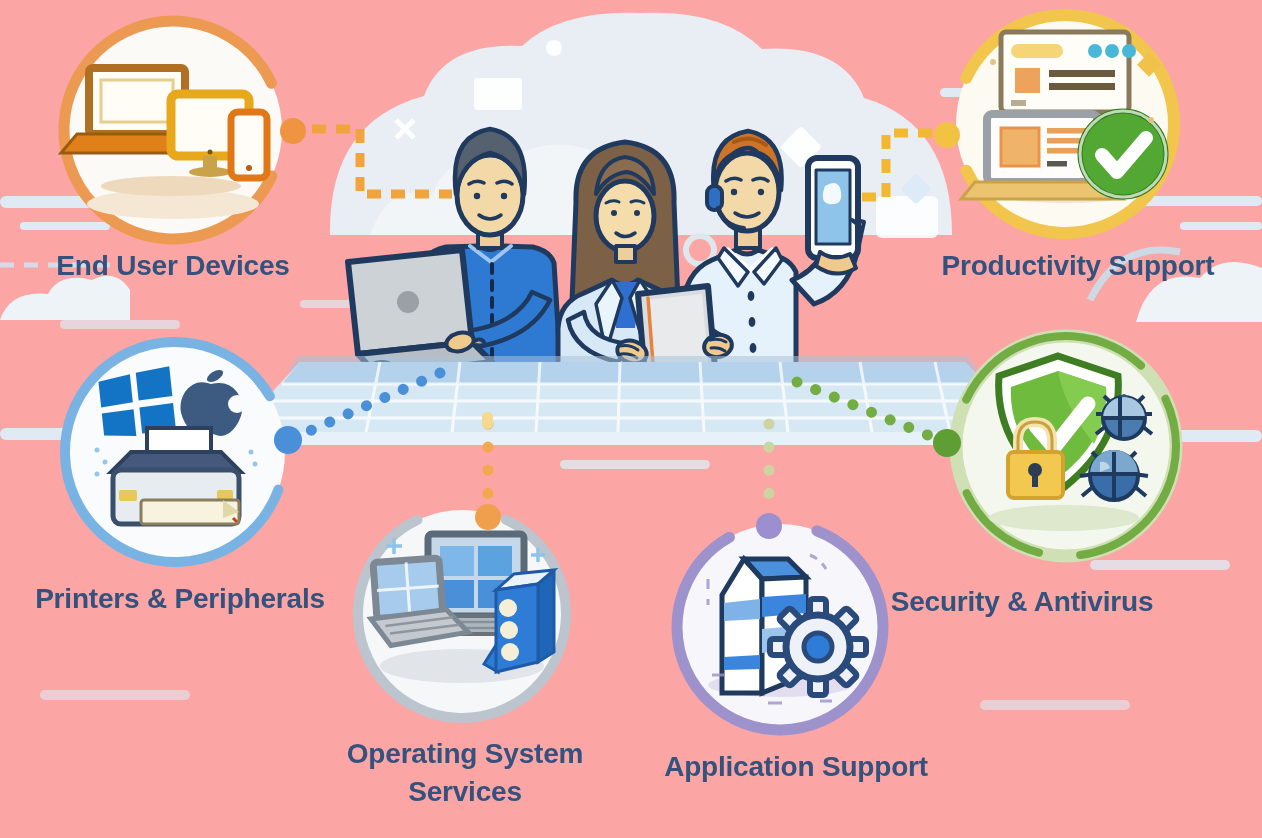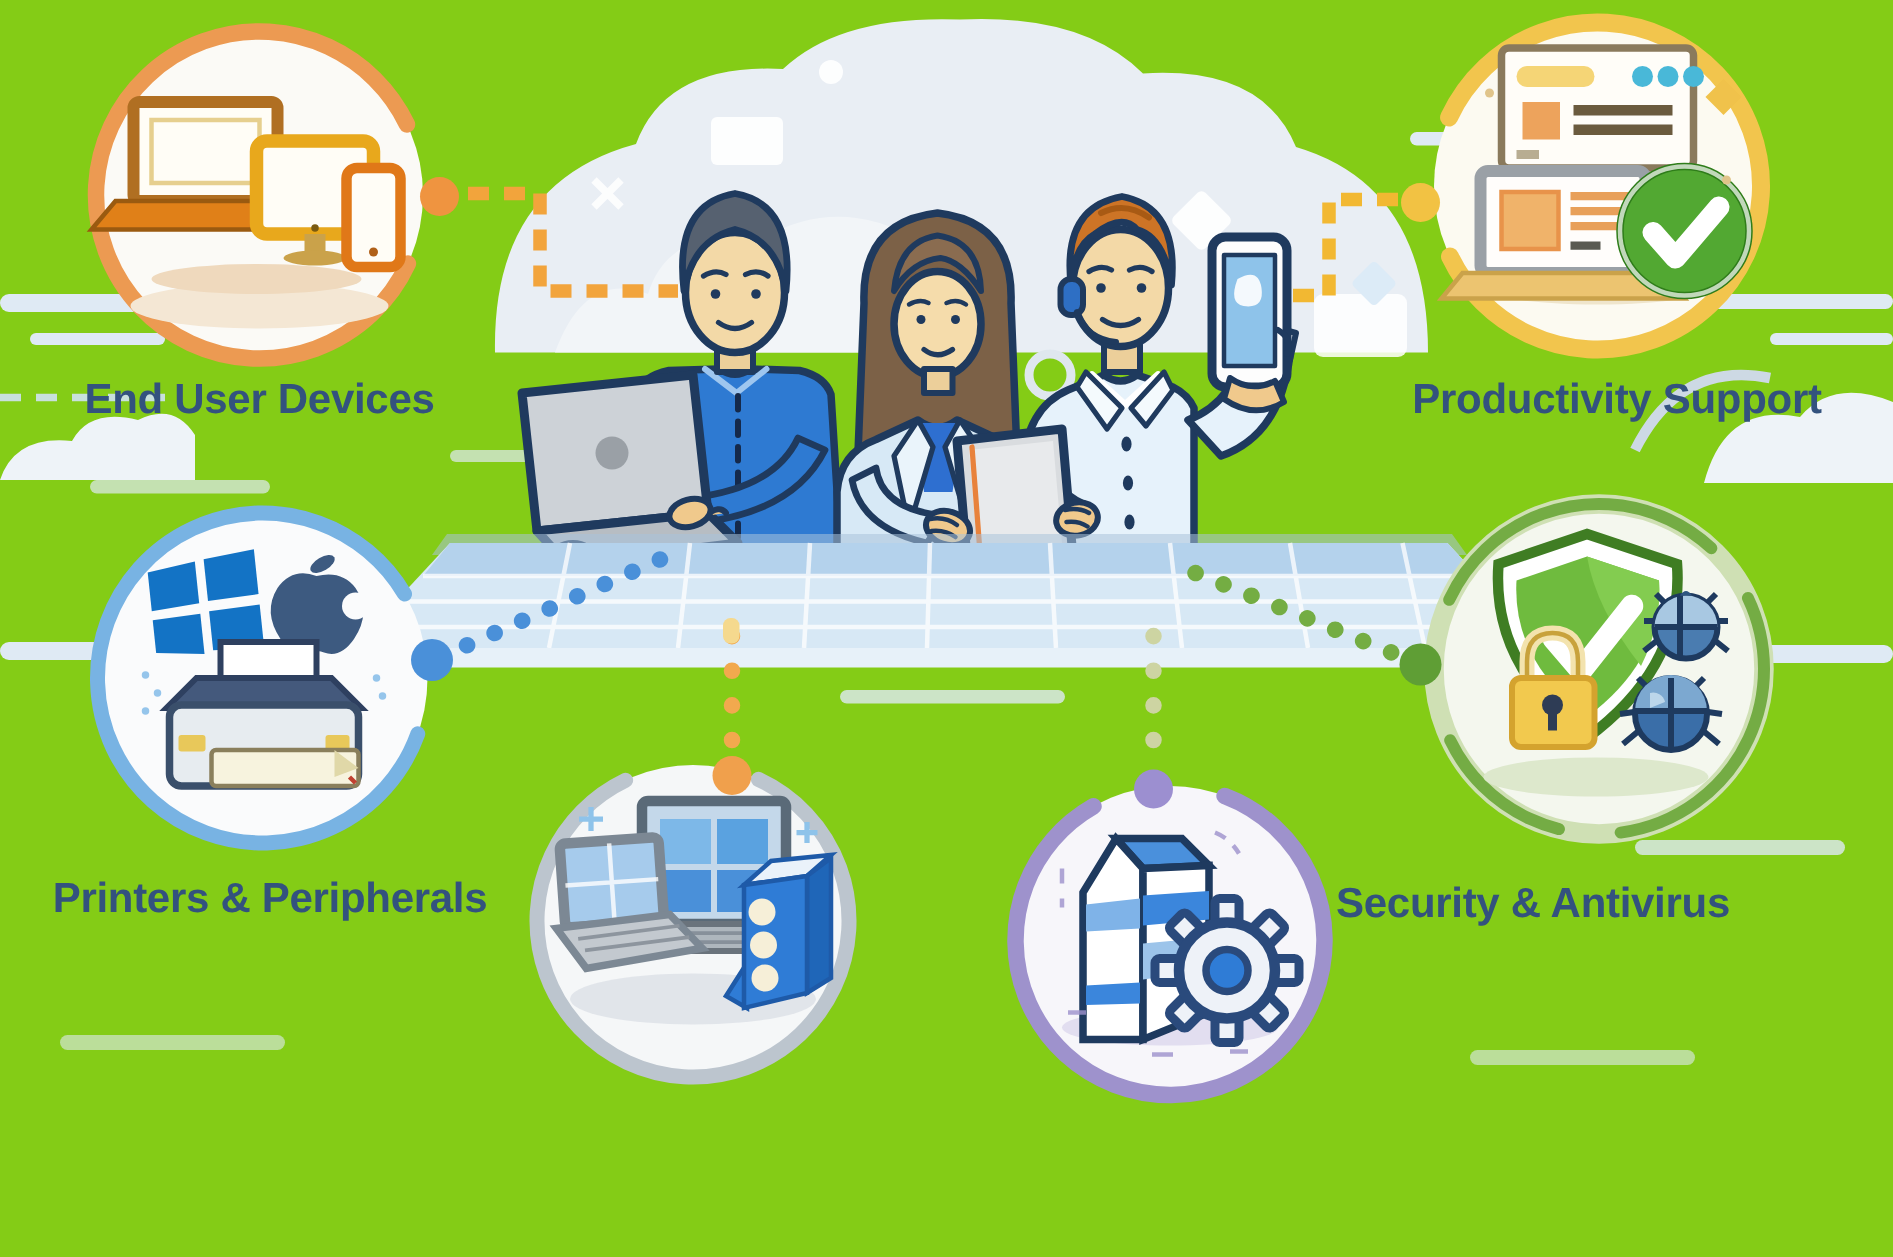--- a/index.html
+++ b/index.html
@@ -1,18 +1,18 @@
 <!DOCTYPE html>
 <html><head>
 <meta charset="utf-8">
 <style>
   html,body{margin:0;padding:0;background:#e9edf1;}
   .canvas{
     position:relative;width:1262px;height:838px;overflow:hidden;
-    background:#84cc16;
+    background:#fca5a5;
     font-family:"Liberation Sans", sans-serif;
   }
   svg{display:block;}
   .layer{position:absolute;left:0;top:0;}
   .node{position:absolute;}
   .node-label{
     position:absolute;width:340px;margin-left:-170px;
     text-align:center;font-weight:700;font-size:28px;line-height:38px;
     color:#33527e;letter-spacing:-0.2px;
   }
@@ -339,20 +339,21 @@
         <circle cx="166" cy="114" r="9" fill="#f6efd8"></circle>
         <circle cx="167" cy="136" r="9" fill="#f6efd8"></circle>
         <circle cx="168" cy="158" r="9" fill="#f6efd8"></circle>
       </g>
       <g stroke="#8ec3ea" stroke-width="3.5">
         <path d="M52,44 l0,16 M44,52 l16,0"></path>
         <path d="M196,54 l0,14 M189,61 l14,0"></path>
       </g>
     </svg>
   </div>
+  <div class="node-label narrow" style="left:465px;top:735px;">Operating System Services</div>
 
   <div class="node" style="left:660px;top:507px;width:240px;height:240px;">
     <svg width="240" height="240" viewBox="0 0 240 240">
       <circle cx="120" cy="120" r="103" fill="#f7f6fa"></circle>
       <circle cx="120" cy="120" r="103" fill="none" stroke="#9e92cc" stroke-width="11" pathLength="100" stroke-dasharray="86 14" stroke-linecap="round" transform="rotate(-69 120 120)"></circle>
       <ellipse cx="120" cy="178" rx="72" ry="12" fill="#e2def0"></ellipse>
 
       <g>
         <polygon points="84,52 128,52 146,70 102,72" fill="#4a90dc" stroke="#1e3a5f" stroke-width="5"></polygon>
         <polygon points="62,88 84,52 102,72 102,186 62,186" fill="#ffffff" stroke="#1e3a5f" stroke-width="5"></polygon>
@@ -378,20 +379,21 @@
         <circle cx="0" cy="0" r="14" fill="#2f7cd6" stroke="#2a4a7c" stroke-width="5"></circle>
       </g>
       <g stroke="#9e92cc" stroke-width="3" fill="none" opacity="0.8">
         <path d="M48,72 l0,10 M48,92 l0,6"></path>
         <path d="M150,48 q10,4 16,14" stroke-dasharray="8 7"></path>
         <path d="M52,168 l12,0"></path>
         <path d="M108,196 l14,0 M160,194 l12,0"></path>
       </g>
     </svg>
   </div>
+  <div class="node-label" style="left:796px;top:748px;">Application Support</div>
 
   <svg class="layer" width="1262" height="838" viewBox="0 0 1262 838">
 
     <path d="M312,129 L360,129 L360,194 L452,194" fill="none" stroke="#f2a43c" stroke-width="9" stroke-dasharray="14 10"></path>
     <circle cx="293" cy="131" r="13" fill="#ef9440"></circle>
 
     <path d="M932,133 L886,133 L886,197 L856,197" fill="none" stroke="#f2b832" stroke-width="9" stroke-dasharray="14 10"></path>
     <circle cx="947" cy="135" r="13" fill="#f2c243"></circle>
 
     <path d="M440,373 L305,433" fill="none" stroke="#4a90d9" stroke-width="11" stroke-dasharray="0.1 20" stroke-linecap="round"></path>

